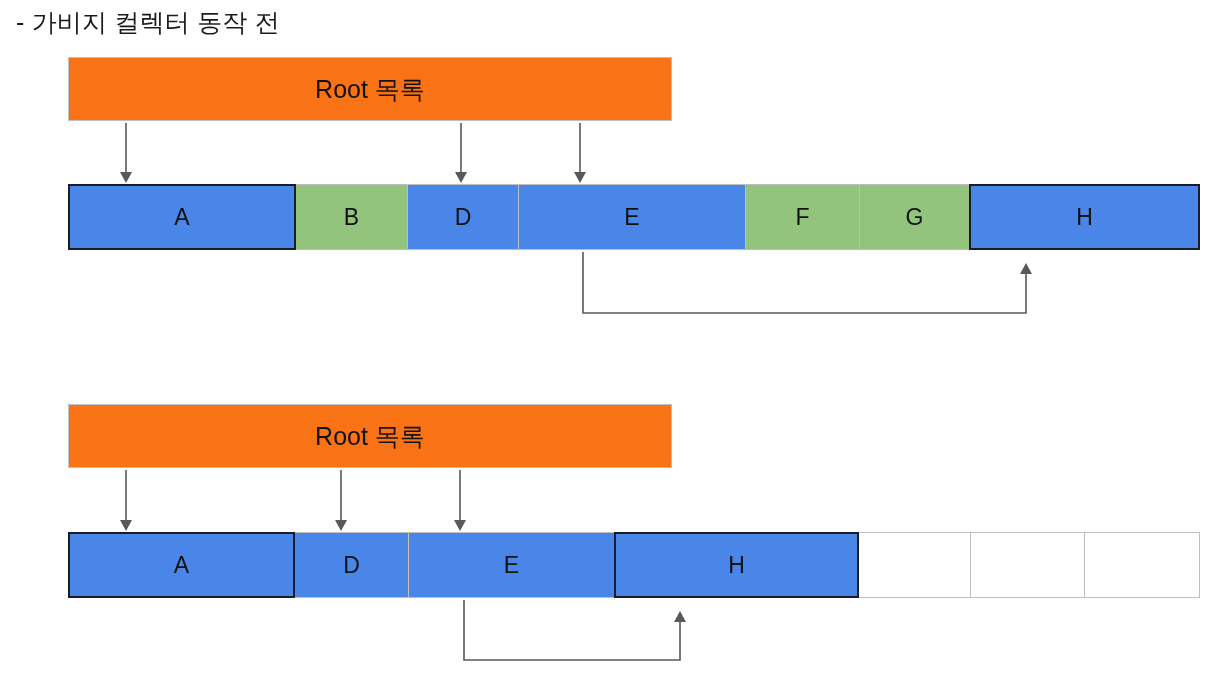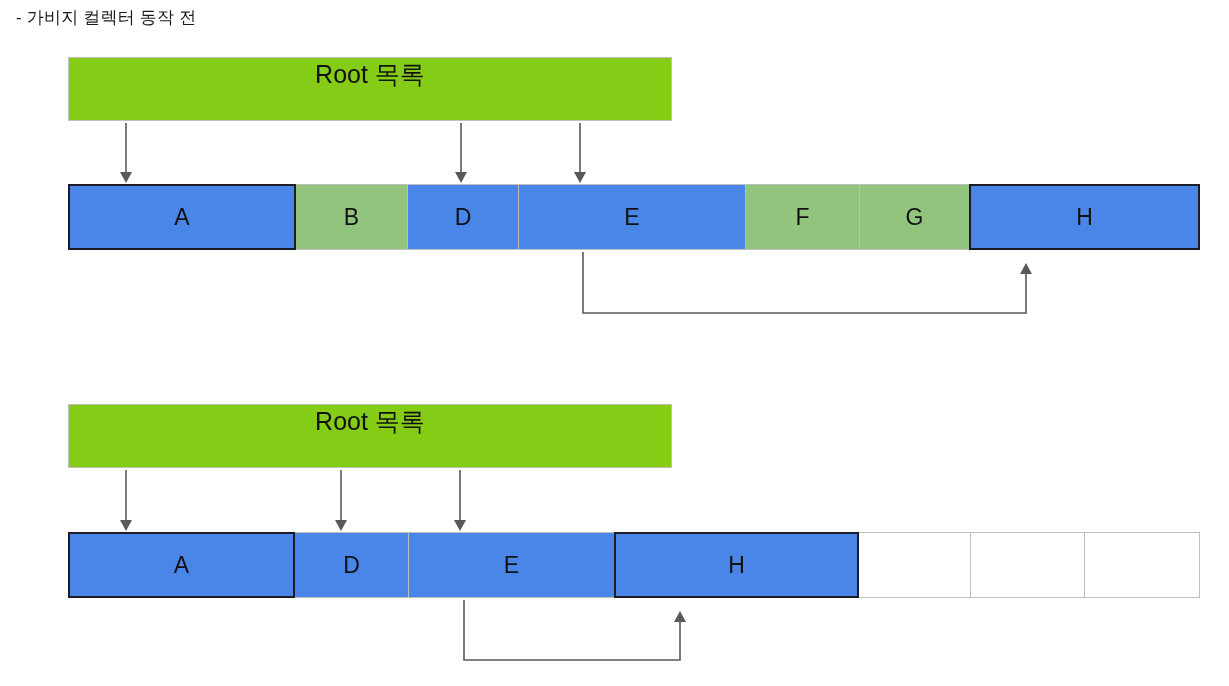--- a/index.html
+++ b/index.html
@@ -15,35 +15,35 @@
     overflow: hidden;
   }
   .stage {
     position: absolute;
     left: 0; top: 0;
     width: 1229px;
     height: 686px;
   }
   .heading {
     position: absolute;
-    font-size: 17px;
+    font-size: 25px;
     color: #1a1a1a;
     white-space: nowrap;
     letter-spacing: 0.2px;
   }
   #heading-before { left: 16px; top: 6px; }
   #heading-after  { left: 16px; top: 358px; }
 
   .root-box {
     position: absolute;
-    background: #84cc16;
+    background: #f97316;
     border: 1px solid #bfbfbf;
     box-sizing: border-box;
     display: flex;
-    align-items: flex-start;
+    align-items: center;
     justify-content: center;
     font-size: 25px;
     color: #111111;
   }
   #root-box-before { left: 68px; top: 57px; width: 604px; height: 64px; }
   #root-box-after  { left: 68px; top: 404px; width: 604px; height: 64px; }
 
   .mem-row {
     position: absolute;
     height: 66px;

